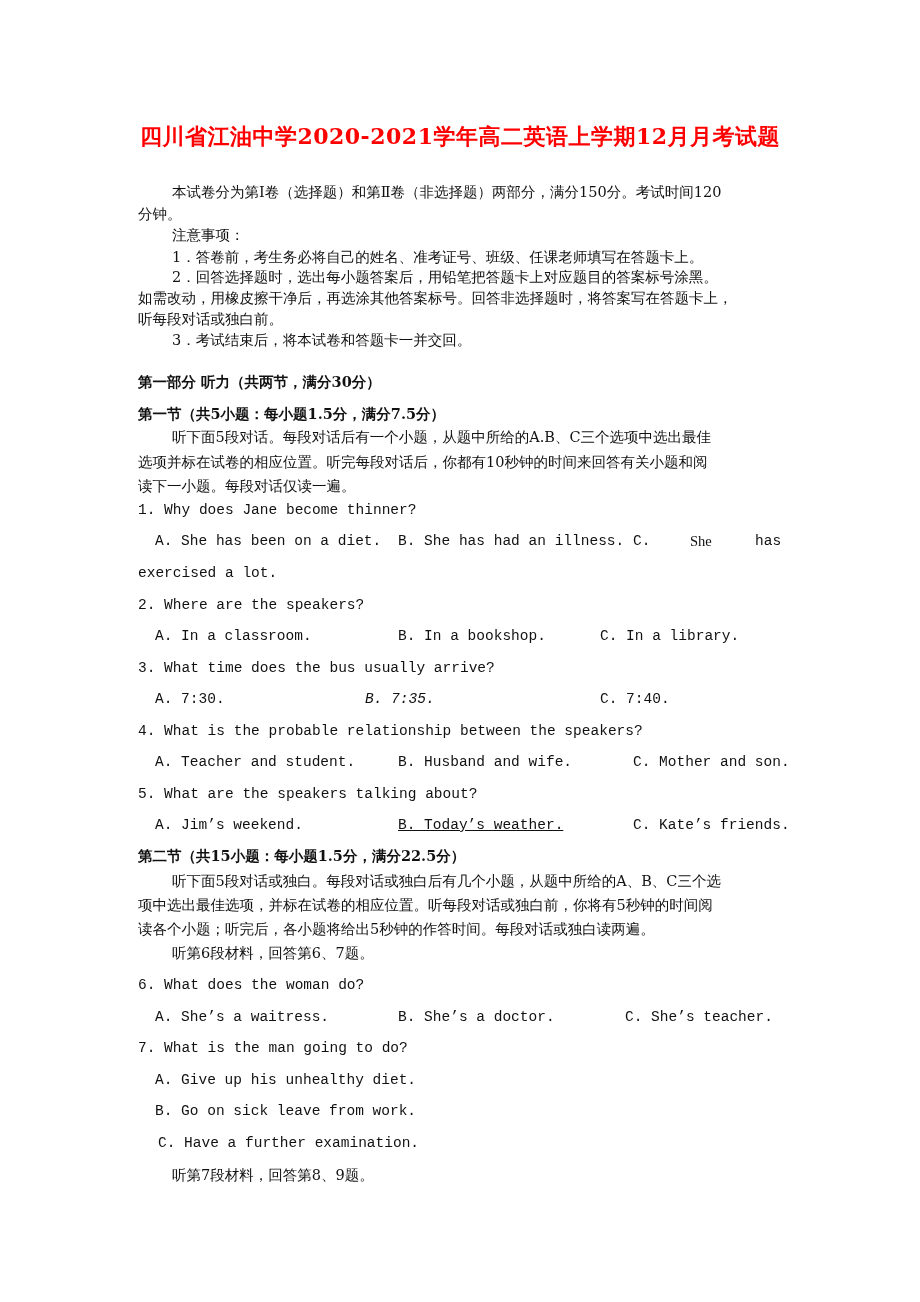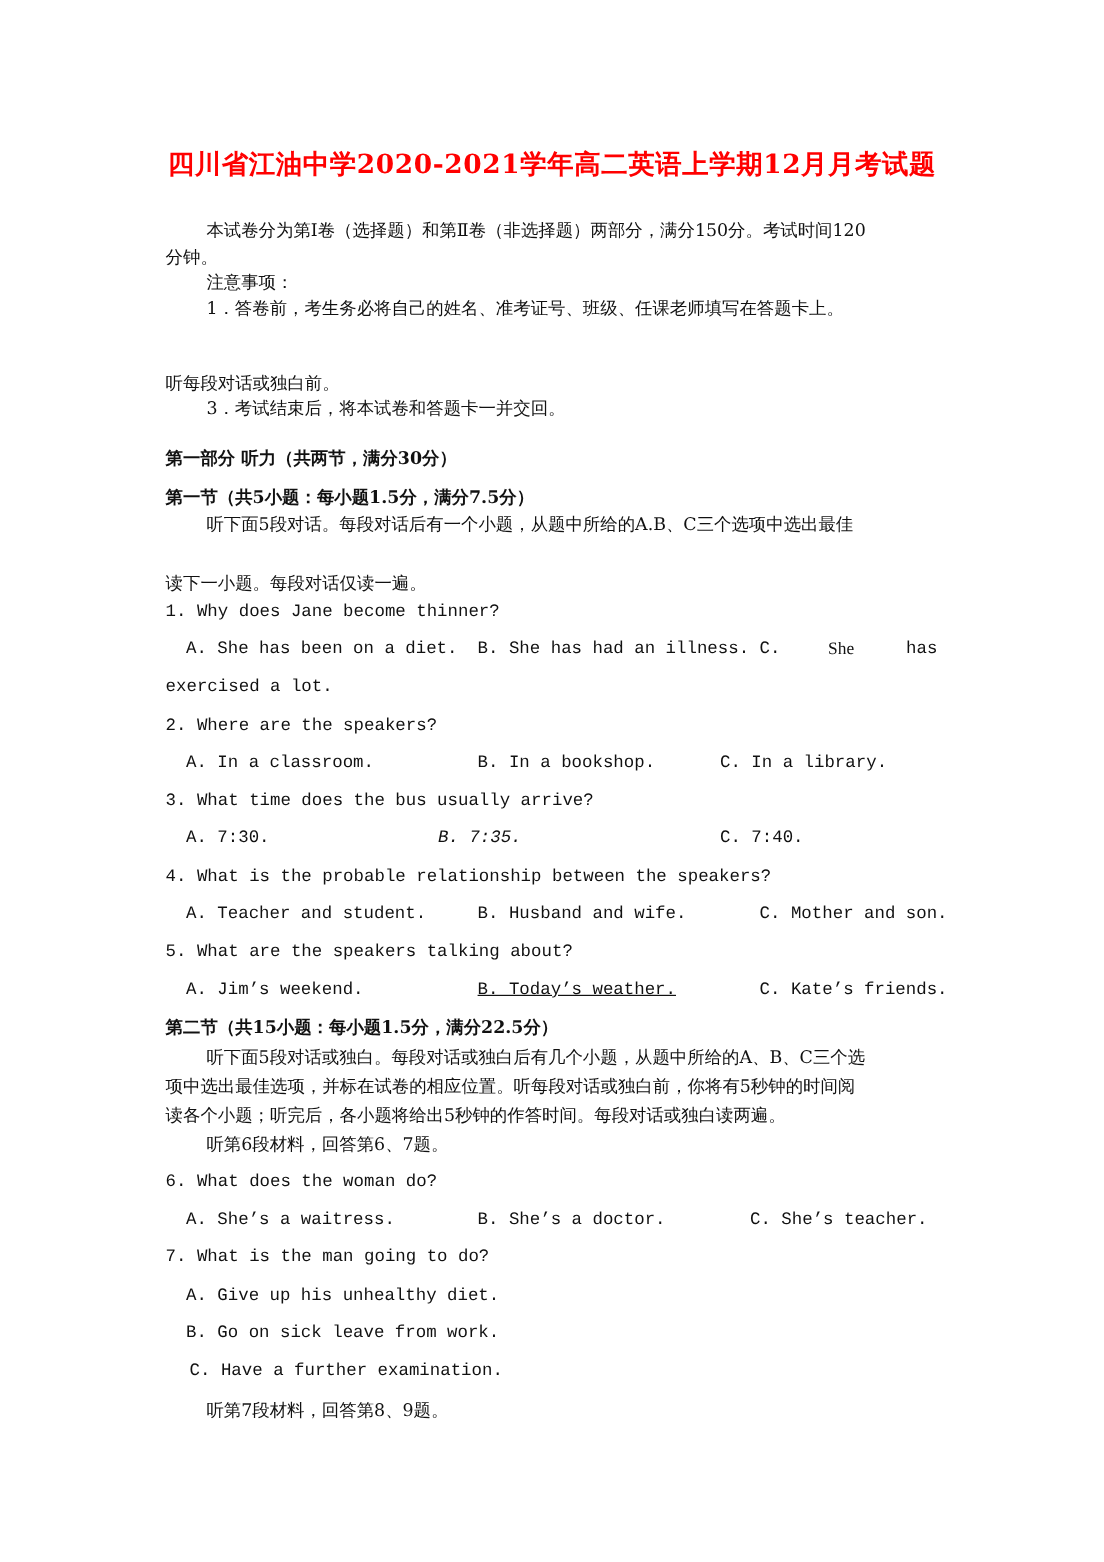--- a/index.html
+++ b/index.html
@@ -16,26 +16,29 @@
 <body>
 
 <div class="page">
 
   <div class="title" style="color:#ff0000;">四川省江油中学2020-2021学年高二英语上学期12月月考试题</div>
 
   <div class="line" style="left:172px; top:183px;">本试卷分为第Ⅰ卷（选择题）和第Ⅱ卷（非选择题）两部分，满分150分。考试时间120</div>
   <div class="line" style="left:138px; top:205px;">分钟。</div>
   <div class="line" style="left:172px; top:226px;">注意事项：</div>
   <div class="line" style="left:172px; top:248px;">1．答卷前，考生务必将自己的姓名、准考证号、班级、任课老师填写在答题卡上。</div>
+  <div class="line" style="left:172px; top:268px;">2．回答选择题时，选出每小题答案后，用铅笔把答题卡上对应题目的答案标号涂黑。</div>
+  <div class="line" style="left:138px; top:289px;">如需改动，用橡皮擦干净后，再选涂其他答案标号。回答非选择题时，将答案写在答题卡上，</div>
   <div class="line" style="left:138px; top:310px;">听每段对话或独白前。</div>
   <div class="line" style="left:172px; top:331px;">3．考试结束后，将本试卷和答题卡一并交回。</div>
 
   <div class="line bold" style="left:138px; top:373px;">第一部分 听力（共两节，满分30分）</div>
   <div class="line bold" style="left:138px; top:405px;">第一节（共5小题：每小题1.5分，满分7.5分）</div>
   <div class="line" style="left:172px; top:428px;">听下面5段对话。每段对话后有一个小题，从题中所给的A.B、C三个选项中选出最佳</div>
+  <div class="line" style="left:138px; top:453px;">选项并标在试卷的相应位置。听完每段对话后，你都有10秒钟的时间来回答有关小题和阅</div>
   <div class="line" style="left:138px; top:477px;">读下一小题。每段对话仅读一遍。</div>
 
   <div class="opt" style="left:138px; top:502px;">1. Why does Jane become thinner?</div>
   <div class="opt" style="left:155px; top:533px;">A. She has been on a diet.</div>
   <div class="opt" style="left:398px; top:533px;">B. She has had an illness.</div>
   <div class="opt" style="left:633px; top:533px;">C.</div>
   <div class="opt" style="left:690px; top:533px;font-family:Liberation Serif, serif;">She</div>
   <div class="opt" style="left:755px; top:533px;">has</div>
   <div class="opt" style="left:138px; top:565px;">exercised a lot.</div>
 

